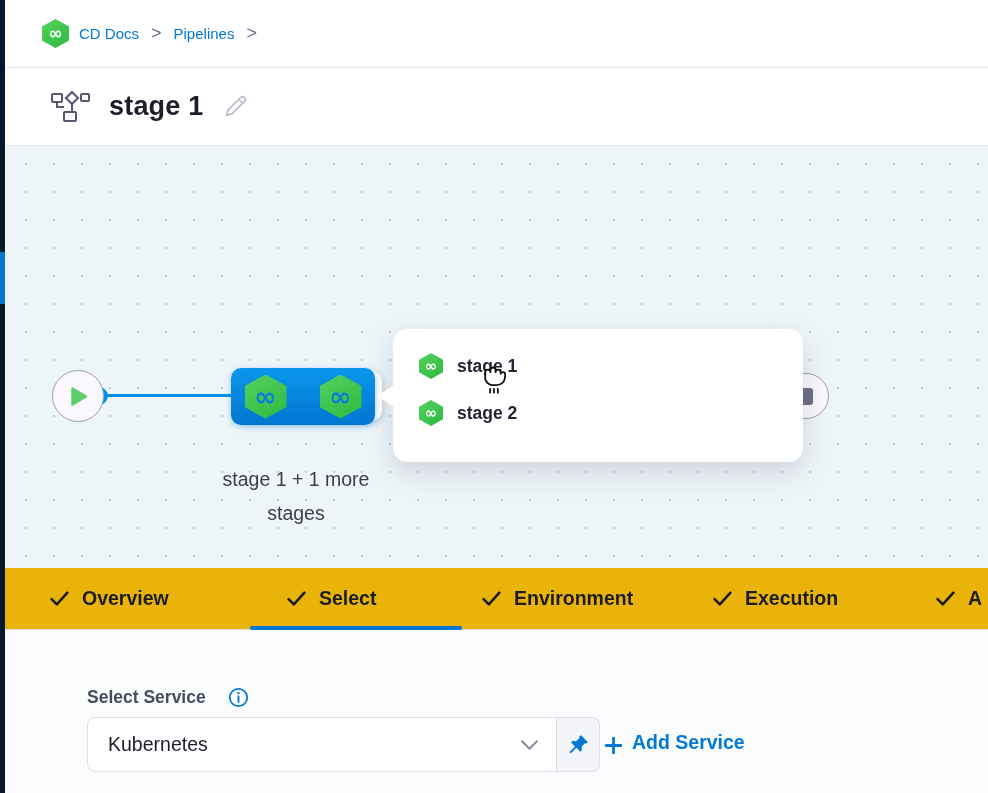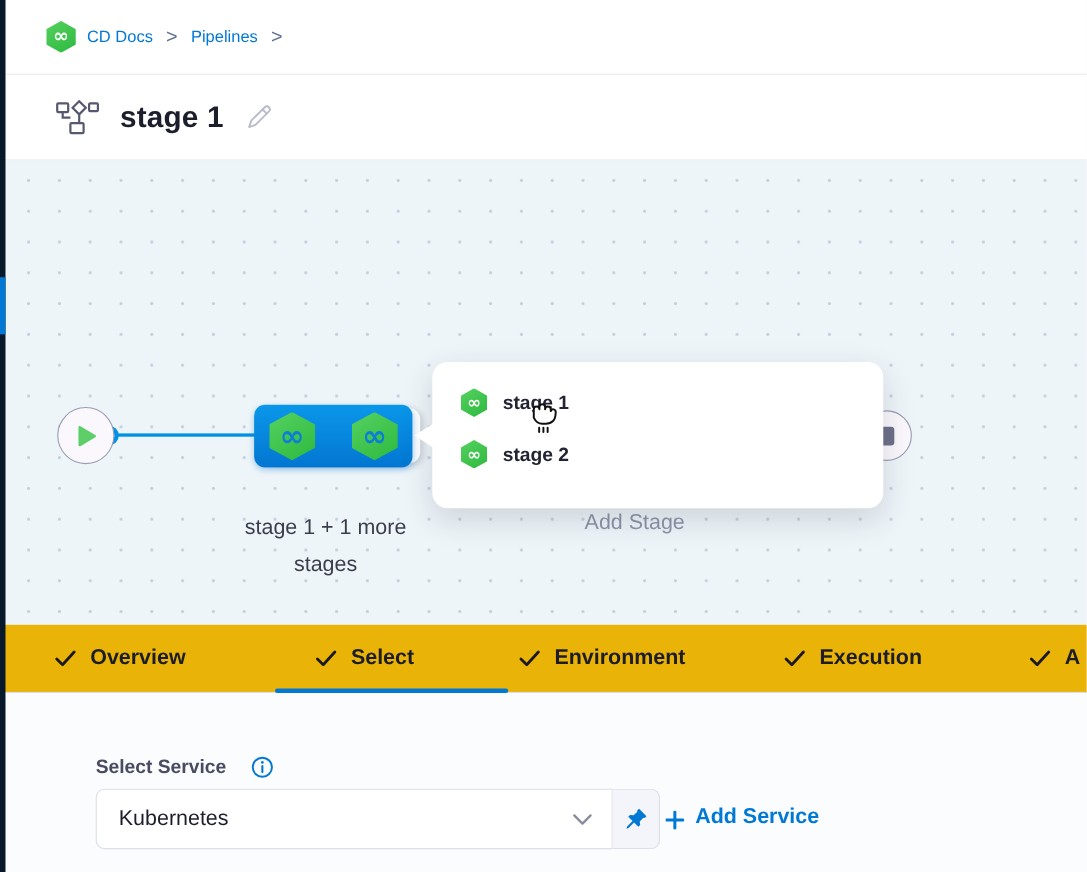--- a/index.html
+++ b/index.html
@@ -133,21 +133,20 @@
     <div class="stage-node">
       <span class="hex node-hex"></span>
       <span class="hex node-hex"></span>
     </div>
     <div class="group-label">stage 1 + 1 more stages</div>
 
     <div class="end-node">
       <div class="stop-square"></div>
     </div>
 
-    <div class="add-stage-label">Add Stage</div>
 
     <div class="popup-caret"></div>
     <div class="stage-popup">
       <div class="popup-item">
         <span class="hex small"></span>
         <span class="popup-item-label">stage 1</span>
       </div>
       <div class="popup-item">
         <span class="hex small"></span>
         <span class="popup-item-label">stage 2</span>
@@ -174,21 +173,21 @@
           <path d="M1.5 7.5 L6.5 12.5 L16.5 1.5" fill="none" stroke="#191a24" stroke-width="2.4" stroke-linecap="round" stroke-linejoin="round"></path>
         </svg>
       <span class="tab-label">Overview</span>
     </div>
     <div class="tab" style="left:287px;">
       <svg width="19" height="15" viewBox="0 0 18 14">
           <path d="M1.5 7.5 L6.5 12.5 L16.5 1.5" fill="none" stroke="#191a24" stroke-width="2.4" stroke-linecap="round" stroke-linejoin="round"></path>
         </svg>
       <span class="tab-label" style="font-weight:bold;">Select</span>
     </div>
-    <div class="tab" style="left:472px;">
+    <div class="tab" style="left:482px;">
       <svg width="19" height="15" viewBox="0 0 18 14">
           <path d="M1.5 7.5 L6.5 12.5 L16.5 1.5" fill="none" stroke="#191a24" stroke-width="2.4" stroke-linecap="round" stroke-linejoin="round"></path>
         </svg>
       <span class="tab-label">Environment</span>
     </div>
     <div class="tab" style="left:713px;">
       <svg width="19" height="15" viewBox="0 0 18 14">
           <path d="M1.5 7.5 L6.5 12.5 L16.5 1.5" fill="none" stroke="#191a24" stroke-width="2.4" stroke-linecap="round" stroke-linejoin="round"></path>
         </svg>
       <span class="tab-label">Execution</span>

